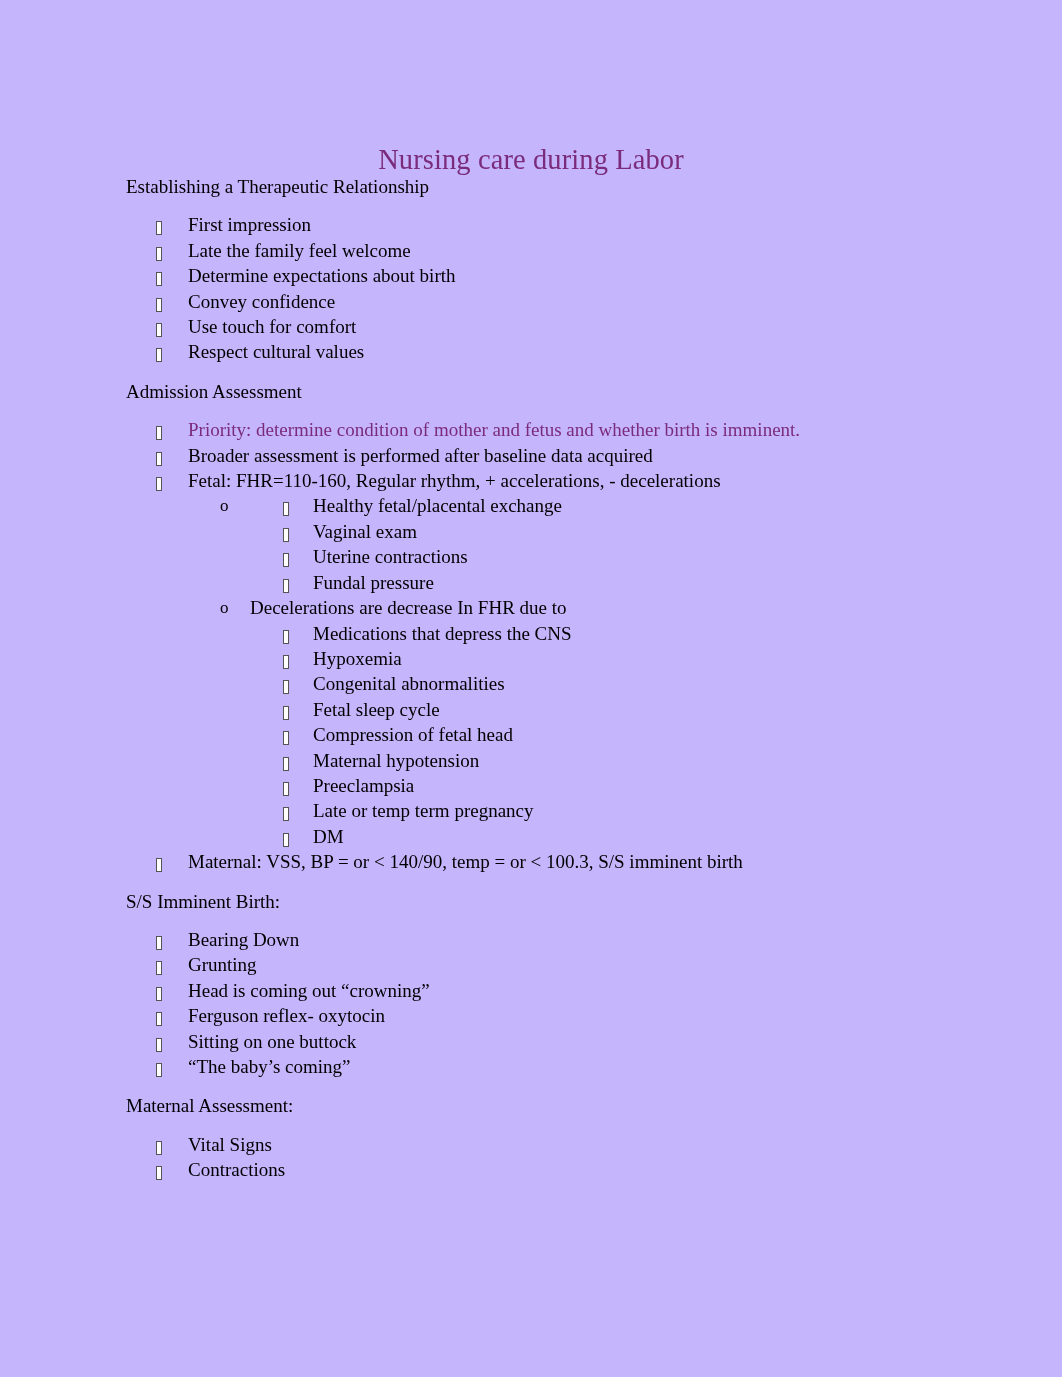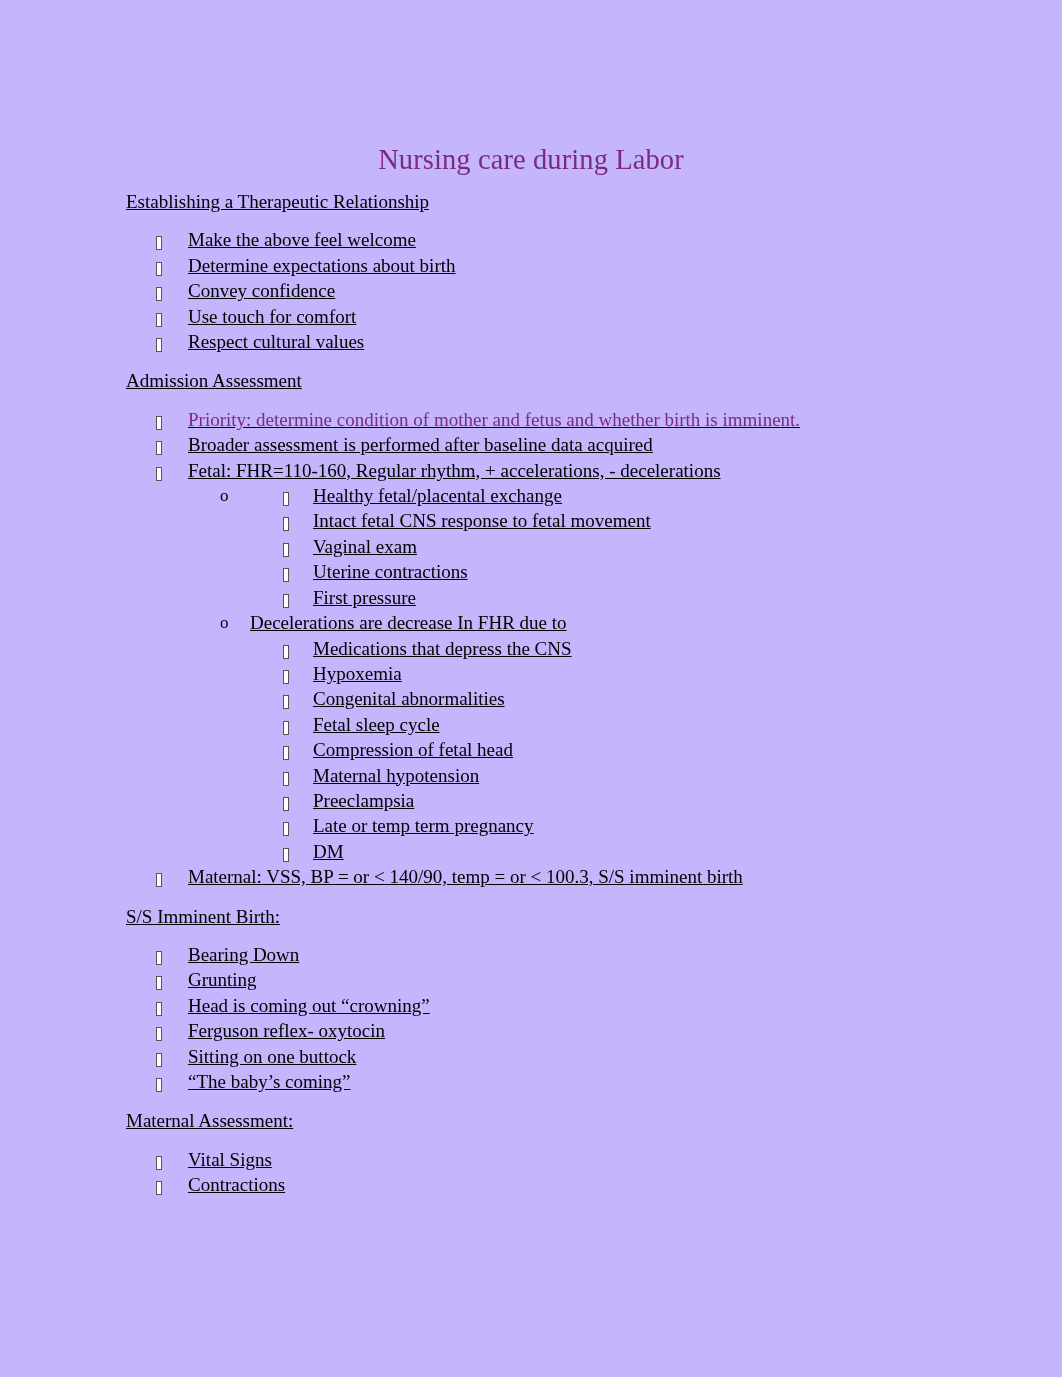--- a/index.html
+++ b/index.html
@@ -29,24 +29,23 @@
     width: 1062px;
     text-align: center;
     font-size: 28.5px;
     line-height: 34px;
     color: #7B2B7B;
     font-weight: normal;
     letter-spacing: 0.1px;
   }
   .body-block {
     position: absolute;
-    top: 189px;
+    top: 174px;
     left: 126px;
     width: 880px;
-    text-decoration: underline;
   }
   .para {
     font-size: 19px;
     line-height: 25.4px;
     margin: 0;
     padding: 0;
     white-space: nowrap;
   }
   .spacer-sm { height: 13px; }
   .spacer-md { height: 14px; }
@@ -99,39 +98,39 @@
 <body>
 
 <div class="page">
 
   <h1 class="doc-title">Nursing care during Labor</h1>
 
   <div class="body-block" id="body-block">
       <p class="para">Establishing a Therapeutic Relationship</p>
       <div class="spacer-sm"></div>
       <div class="list">
-        <div class="li lvl1"><span class="marker tofu"></span><span class="txt">Make the above feel welcome</span></div>
+        <div class="li lvl1"><span class="marker tofu"></span><span class="txt">First impression</span></div>
+        <div class="li lvl1"><span class="marker tofu"></span><span class="txt">Late the family feel welcome</span></div>
         <div class="li lvl1"><span class="marker tofu"></span><span class="txt">Determine expectations about birth</span></div>
         <div class="li lvl1"><span class="marker tofu"></span><span class="txt">Convey confidence</span></div>
         <div class="li lvl1"><span class="marker tofu"></span><span class="txt">Use touch for comfort</span></div>
         <div class="li lvl1"><span class="marker tofu"></span><span class="txt">Respect cultural values</span></div>
       </div>
       <div class="spacer-md"></div>
       <p class="para">Admission Assessment</p>
       <div class="spacer-sm"></div>
       <div class="list">
         <div class="li lvl1"><span class="marker tofu"></span><span class="txt purple">Priority: determine condition of mother and fetus and whether birth is imminent.</span></div>
         <div class="li lvl1"><span class="marker tofu"></span><span class="txt">Broader assessment is performed after baseline data acquired</span></div>
         <div class="li lvl1"><span class="marker tofu"></span><span class="txt">Fetal: FHR=110-160, Regular rhythm, + accelerations, - decelerations</span></div>
         <div class="li lvl2"><span class="marker circle-o">o</span></div>
         <div class="li lvl3"><span class="marker tofu"></span><span class="txt">Healthy fetal/placental exchange</span></div>
-        <div class="li lvl3"><span class="marker tofu"></span><span class="txt">Intact fetal CNS response to fetal movement</span></div>
         <div class="li lvl3"><span class="marker tofu"></span><span class="txt">Vaginal exam</span></div>
         <div class="li lvl3"><span class="marker tofu"></span><span class="txt">Uterine contractions</span></div>
-        <div class="li lvl3"><span class="marker tofu"></span><span class="txt">First pressure</span></div>
+        <div class="li lvl3"><span class="marker tofu"></span><span class="txt">Fundal pressure</span></div>
         <div class="li lvl2"><span class="marker circle-o">o</span><span class="txt">Decelerations are decrease In FHR due to</span></div>
         <div class="li lvl3"><span class="marker tofu"></span><span class="txt">Medications that depress the CNS</span></div>
         <div class="li lvl3"><span class="marker tofu"></span><span class="txt">Hypoxemia</span></div>
         <div class="li lvl3"><span class="marker tofu"></span><span class="txt">Congenital abnormalities</span></div>
         <div class="li lvl3"><span class="marker tofu"></span><span class="txt">Fetal sleep cycle</span></div>
         <div class="li lvl3"><span class="marker tofu"></span><span class="txt">Compression of fetal head</span></div>
         <div class="li lvl3"><span class="marker tofu"></span><span class="txt">Maternal hypotension</span></div>
         <div class="li lvl3"><span class="marker tofu"></span><span class="txt">Preeclampsia</span></div>
         <div class="li lvl3"><span class="marker tofu"></span><span class="txt">Late or temp term pregnancy</span></div>
         <div class="li lvl3"><span class="marker tofu"></span><span class="txt">DM</span></div>

